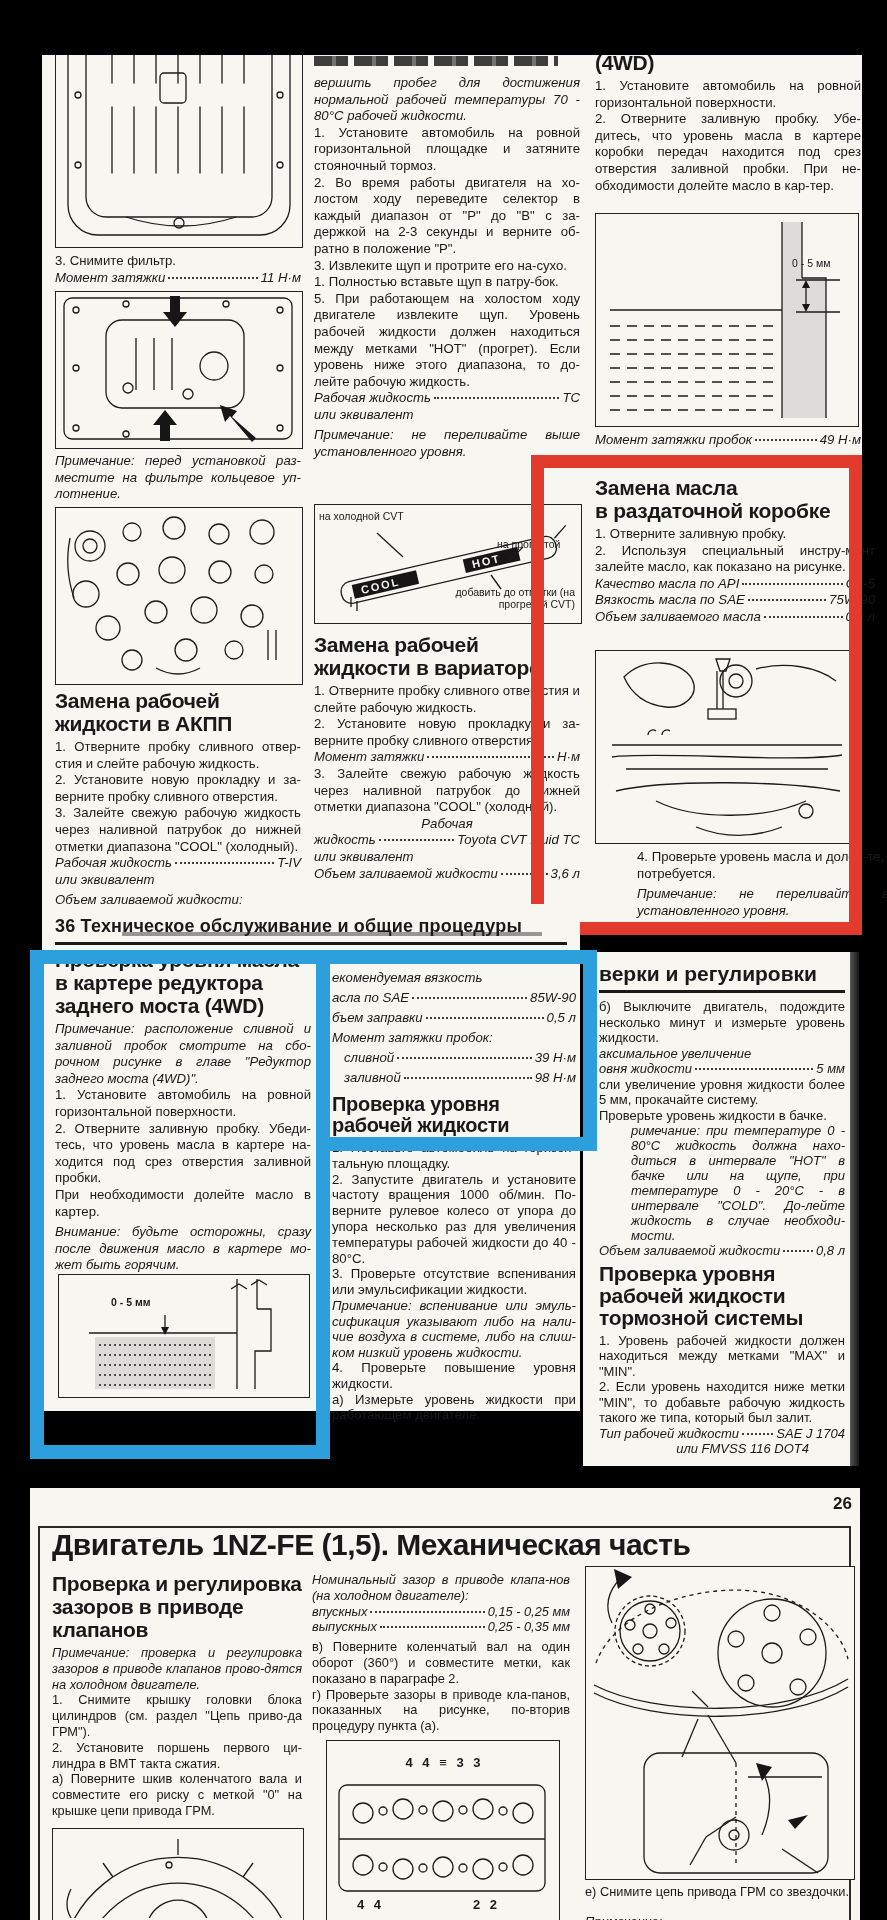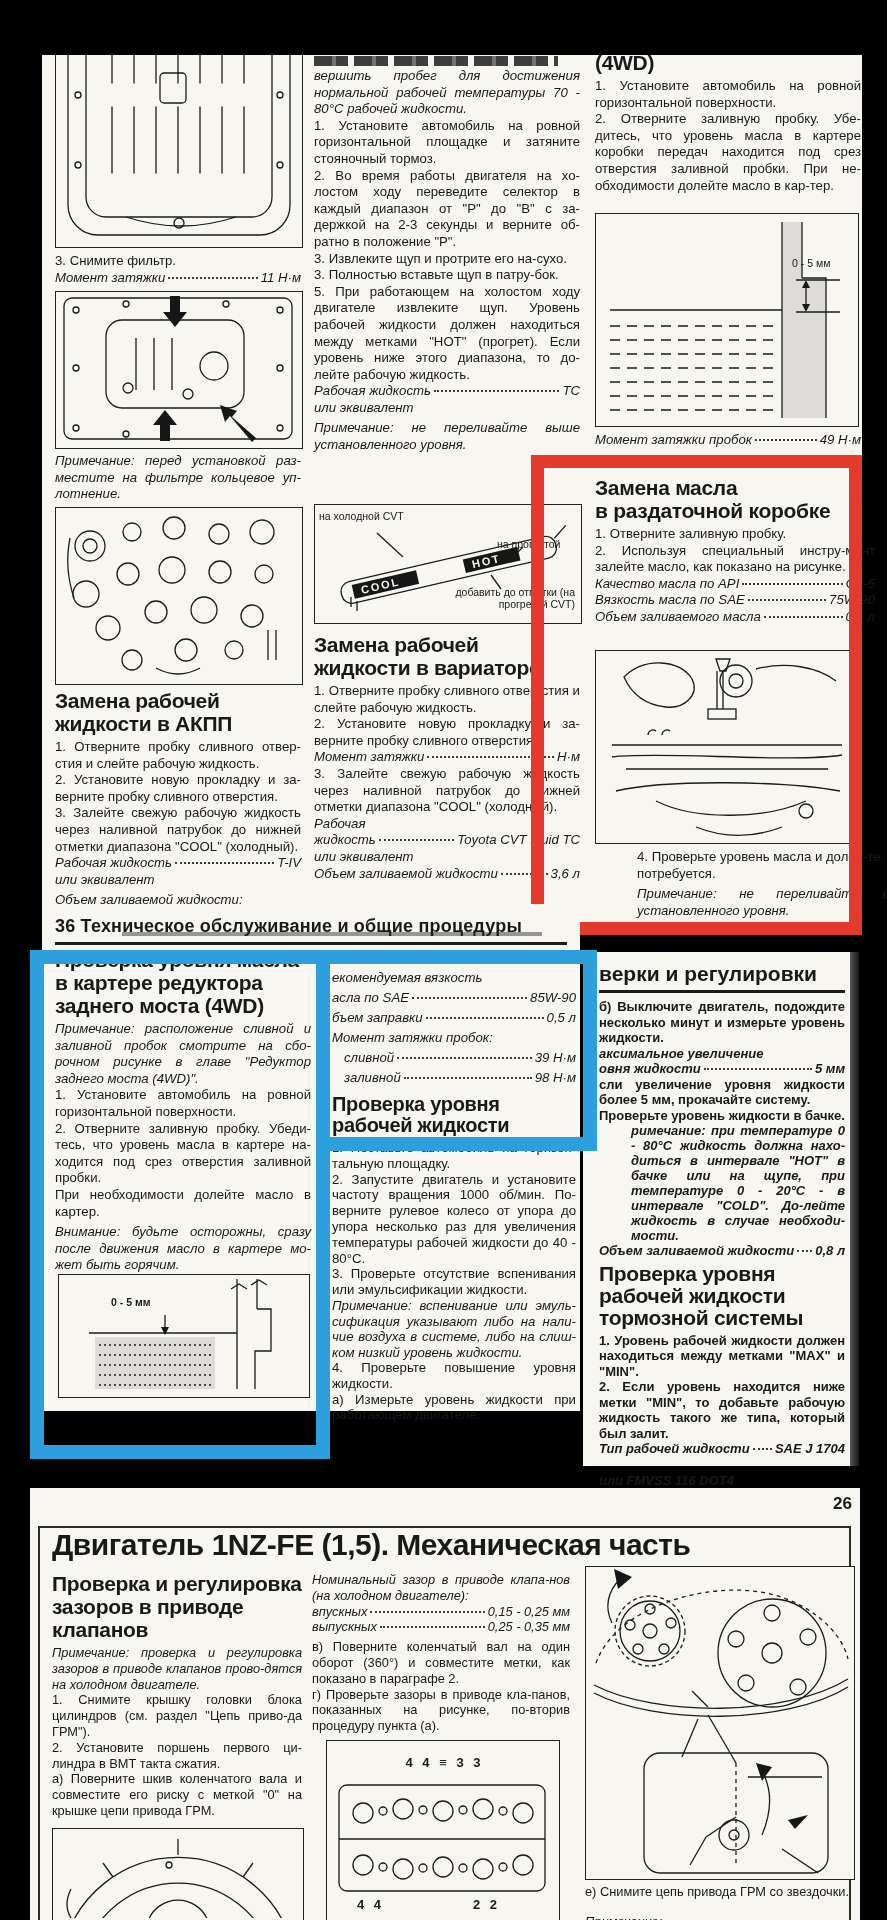--- a/index.html
+++ b/index.html
@@ -3,21 +3,21 @@
 <meta charset="utf-8">
 <style>
   :root{--red:#e23b2e;--blue:#2d9fdc;--page:#f7f6f1;--ink:#191919;}
   html,body{margin:0;padding:0;background:#000;}
   body{width:887px;height:1920px;position:relative;overflow:hidden;
        font-family:"Liberation Sans",sans-serif;color:var(--ink);}
   .abs{position:absolute;}
   .pg{position:absolute;background:var(--page);}
   .b{font-size:13.2px;line-height:16.6px;text-align:justify;}
   .b3{font-size:12.8px;line-height:15.8px;text-align:justify;}
-  .b2r{font-size:13px;line-height:15.5px;text-align:justify;font-weight:bold;}
+  .b2r{font-size:13px;line-height:15.5px;text-align:justify;}
   .it{font-style:italic;}
   .ra{}
   .h1{font-weight:700;font-size:21px;line-height:23px;letter-spacing:-0.3px;text-align:left;font-style:normal;}
   .h1 .ln{text-align:left;}
   .mb4{margin-bottom:4px;}
   .mt4{margin-top:4px;}
   .mt6{margin-top:6px;}
   .phead{font-weight:700;font-size:18px;letter-spacing:.2px;white-space:nowrap;overflow:hidden;
          border-bottom:3px solid #1a1a1a;padding-bottom:5px;}
   .figbox{position:absolute;border:1.6px solid #222;background:var(--page);overflow:hidden;}
@@ -162,27 +162,27 @@
         </div>
         <div class="lead ind">
           <span class="ll">U341F</span>
           <span class="dots"></span>
           <span class="lv">6,88 л</span>
         </div>
       </div>
   </div>
 
   <div class="artifact" style="left:272px;top:1px;width:244px;height:10px;opacity:.85;background:repeating-linear-gradient(90deg,#1d1d1d 0 18px,#5a5a5a 18px 22px,#1d1d1d 22px 34px,transparent 34px 40px);"></div>
-  <div class="abs" style="left:272px;top:13px;width:266px;">
+  <div class="abs" style="left:272px;top:20px;width:266px;">
     <div class="b it">вершить пробег для достижения нормальной рабочей температуры 70 - 80°C рабочей жидкости.</div>
     <div class="b">
         <div class="ln">1. Установите автомобиль на ровной горизонтальной площадке и затяните стояночный тормоз.</div>
         <div class="ln">2. Во время работы двигателя на хо-лостом ходу переведите селектор в каждый диапазон от "P" до "B" с за-держкой на 2-3 секунды и верните об-ратно в положение "P".</div>
         <div class="ln">3. Извлеките щуп и протрите его на-сухо.</div>
-        <div class="ln">3. Полностью вставьте щуп в патру-бок.</div>
+        <div class="ln">1. Полностью вставьте щуп в патру-бок.</div>
         <div class="ln">5. При работающем на холостом ходу двигателе извлеките щуп. Уровень рабочей жидкости должен находиться между метками "HOT" (прогрет). Если уровень ниже этого диапазона, то до-лейте рабочую жидкость.</div>
       </div>
     <div class="b it">
         <div class="lead">
           <span class="ll">Рабочая жидкость</span>
           <span class="dots"></span>
           <span class="lv">TC</span>
         </div>
       </div>
     <div class="b it ra">или эквивалент</div>
@@ -220,21 +220,21 @@
         <div class="ln">2. Установите новую прокладку и за-верните пробку сливного отверстия.</div>
       </div>
     <div class="b it">
         <div class="lead">
           <span class="ll">Момент затяжки</span>
           <span class="dots"></span>
           <span class="lv">Н·м</span>
         </div>
       </div>
     <div class="b">3. Залейте свежую рабочую жидкость через наливной патрубок до нижней отметки диапазона "COOL" (холодный).</div>
-    <div class="b it" style="text-align:left;">Рабочая</div>
+    <div class="b it" style="text-align:center;">Рабочая</div>
     <div class="b it">
         <div class="lead">
           <span class="ll">жидкость</span>
           <span class="dots"></span>
           <span class="lv">Toyota CVT Fluid TC</span>
         </div>
       </div>
     <div class="b it ra">или эквивалент</div>
     <div class="b it">
         <div class="lead">
@@ -466,21 +466,21 @@
         <div class="ln">1. Уровень рабочей жидкости должен находиться между метками "MAX" и "MIN".</div>
         <div class="ln">2. Если уровень находится ниже метки "MIN", то добавьте рабочую жидкость такого же типа, который был залит.</div>
       </div>
     <div class="b2r it">
         <div class="lead">
           <span class="ll">Тип рабочей жидкости</span>
           <span class="dots"></span>
           <span class="lv">SAE J 1704</span>
         </div>
       </div>
-    <div class="b2r it" style="text-align:left;padding-right:36px;margin-top:16px;">или FMVSS 116 DOT4</div>
+    <div class="b2r it" style="text-align:right;padding-right:36px;">или FMVSS 116 DOT4</div>
   </div>
 </div>
 
 <div class="hlbox blue" style="left:30px;top:950px;width:300px;height:509px;"></div>
 <div class="hlbox blue" style="left:316px;top:950px;width:281px;height:201px;"></div>
 
 <div class="pg" style="left:30px;top:1488px;width:830px;height:432px;">
   <div class="abs" style="left:8px;top:38px;width:809px;height:394px;border:2px solid #2b2b2b;border-bottom:none;"></div>
   <div class="abs" style="left:766px;top:6px;width:56px;text-align:right;font-weight:700;font-size:17px;">26</div>
   <div class="abs" style="left:22px;top:40px;width:794px;font-weight:700;font-size:30px;letter-spacing:-0.5px;white-space:nowrap;overflow:hidden;">Двигатель 1NZ-FE (1,5). Механическая часть</div>

